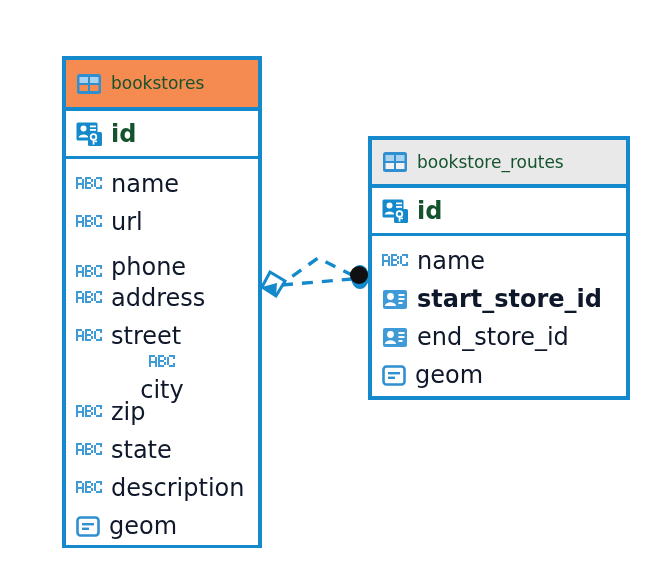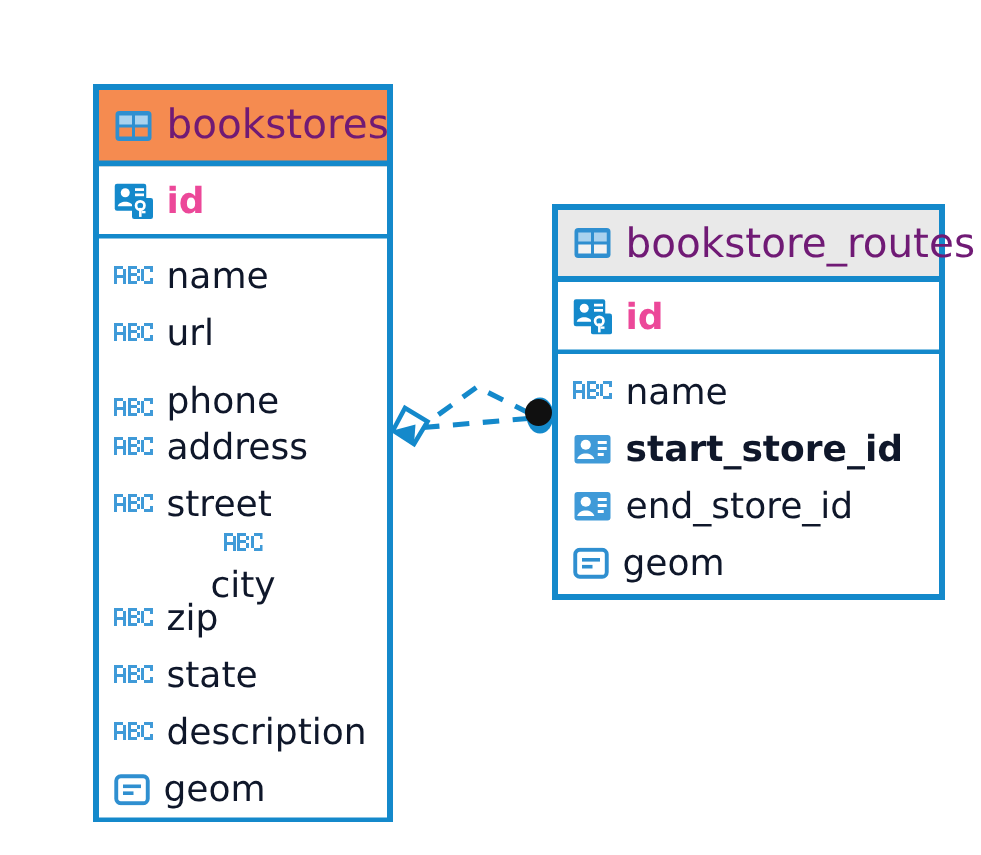--- a/index.html
+++ b/index.html
@@ -30,43 +30,43 @@
 
   .entity-header {
     box-sizing: border-box;
     display: flex;
     align-items: center;
     gap: 9px;
     padding: 0 10px;
     border-bottom: 4px solid #1489cb;
   }
   .entity-header .title {
-    font-size: 27px;
-    color: #701a75;
+    font-size: 17px;
+    color: #14532d;
     line-height: 1;
     white-space: nowrap;
   }
 
   .header-orange { background: #f58b50; }
   .header-gray   { background: #e9e9e9; }
 
   
   .pk-row {
     box-sizing: border-box;
     display: flex;
     align-items: center;
     gap: 9px;
     padding: 0 10px;
     border-bottom: 3px solid #1489cb;
     background: #ffffff;
   }
   .pk-row .label {
     font-size: 24px;
     font-weight: bold;
-    color: #ec4899;
+    color: #14532d;
     line-height: 1;
   }
 
   .field-list {
     padding: 6px 0 4px 0;
   }
   .field-row {
     box-sizing: border-box;
     display: flex;
     align-items: center;

